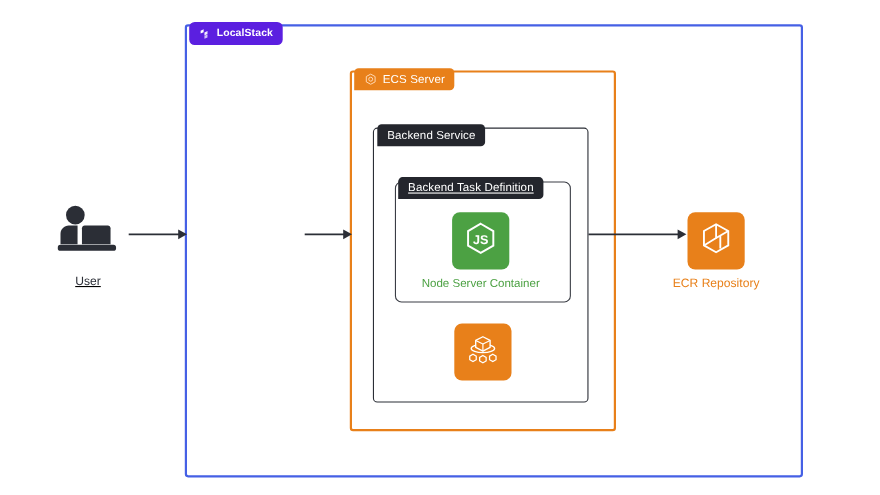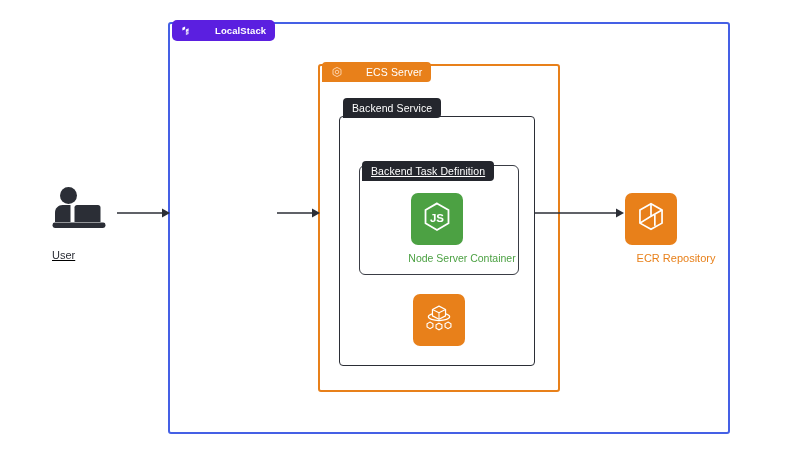--- a/index.html
+++ b/index.html
@@ -49,21 +49,21 @@
     width: 160px; height: 110px;
     border: 1.2px solid #3a3d45;
     border-radius: 6px;
   }
 
   
   .badge {
     position: absolute;
     display: flex;
     align-items: center;
-    gap: 23px;
+    gap: 5px;
     height: 20px;
     padding: 0 9px;
     border-radius: 4px;
     font-size: 10.5px;
     line-height: 1;
     letter-spacing: 0.1px;
     white-space: nowrap;
     color: #ffffff;
   }
   .badge-localstack {
@@ -73,40 +73,41 @@
     border-radius: 5px;
     font-weight: 700;
     font-size: 9.5px;
   }
   .badge-ecs {
     left: 322px; top: 62px;
     background: #e8801a;
     border-radius: 4px 4px 4px 0;
   }
   .badge-service {
-    left: 343px; top: 98px;
+    left: 343px; top: 113px;
     background: #24262d;
     border-radius: 4px 4px 4px 0;
     font-size: 10.5px;
     justify-content: flex-end;
   }
   .badge-task {
     left: 362px; top: 161px;
     background: #24262d;
     border-radius: 4px 4px 4px 0;
     font-size: 10.5px;
     text-decoration: underline;
   }
   .badge svg { display: block; }
 
   
   .node {
     position: absolute;
     display: flex;
     flex-direction: column;
+    align-items: center;
     text-decoration: underline;
   }
   .node-tile {
     border-radius: 7px;
     display: flex;
     align-items: center;
     justify-content: center;
   }
   .node-label {
     margin-top: 9px;
@@ -134,21 +135,20 @@
   .node-ecr .node-label { color: #e8801a; font-weight: 500; }
 
   
   .node-node .node-label,
   .node-ecr .node-label {
     position: absolute;
     top: 60px;
     left: 50%;
     transform: translateX(-50%);
     margin-top: 0;
-    margin-left: 25px;
   }
 
   
   .arrow {
     position: absolute;
     height: 10px;
   }
   .arrow svg { display: block; overflow: visible; }
 </style>
 </head>

